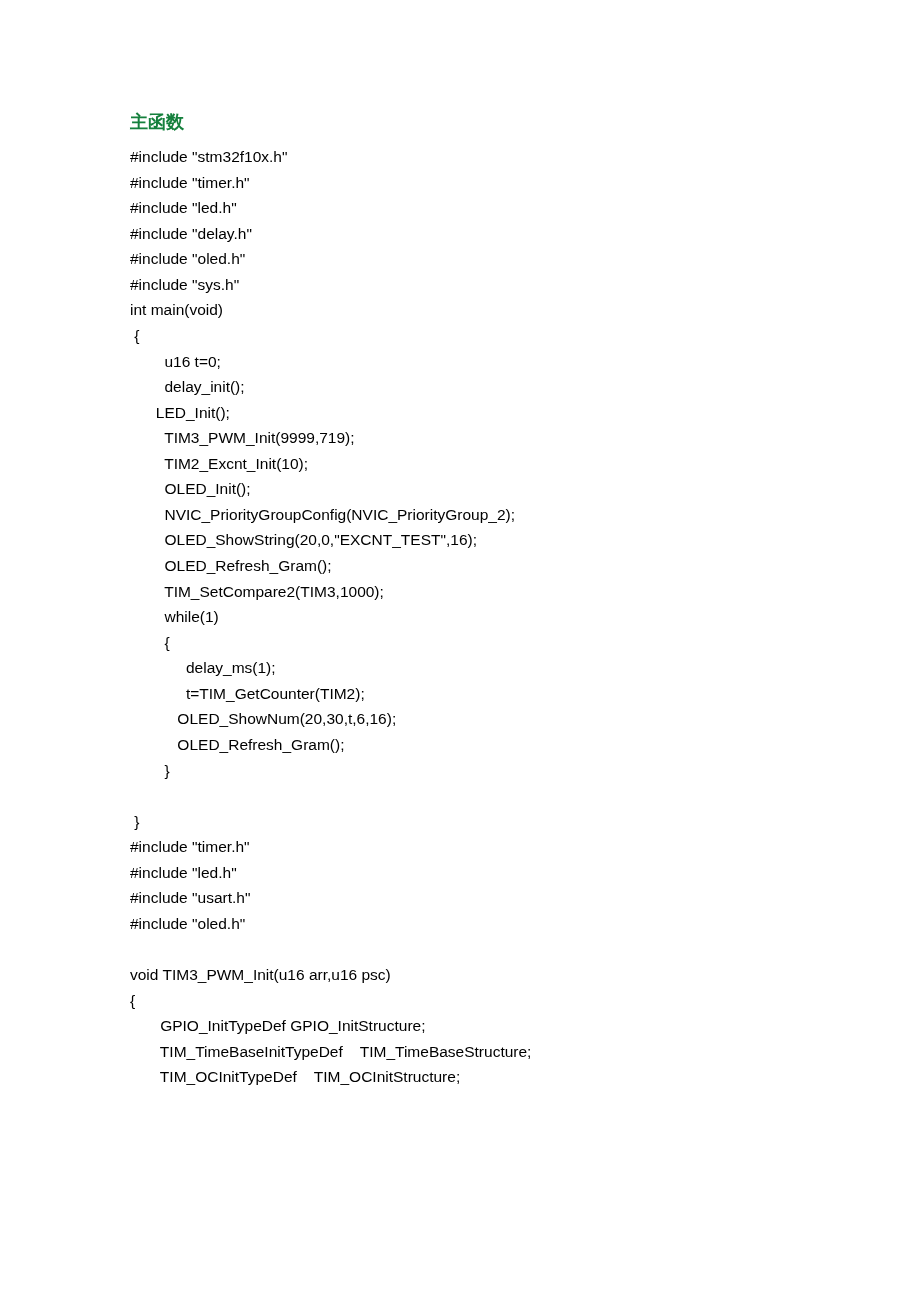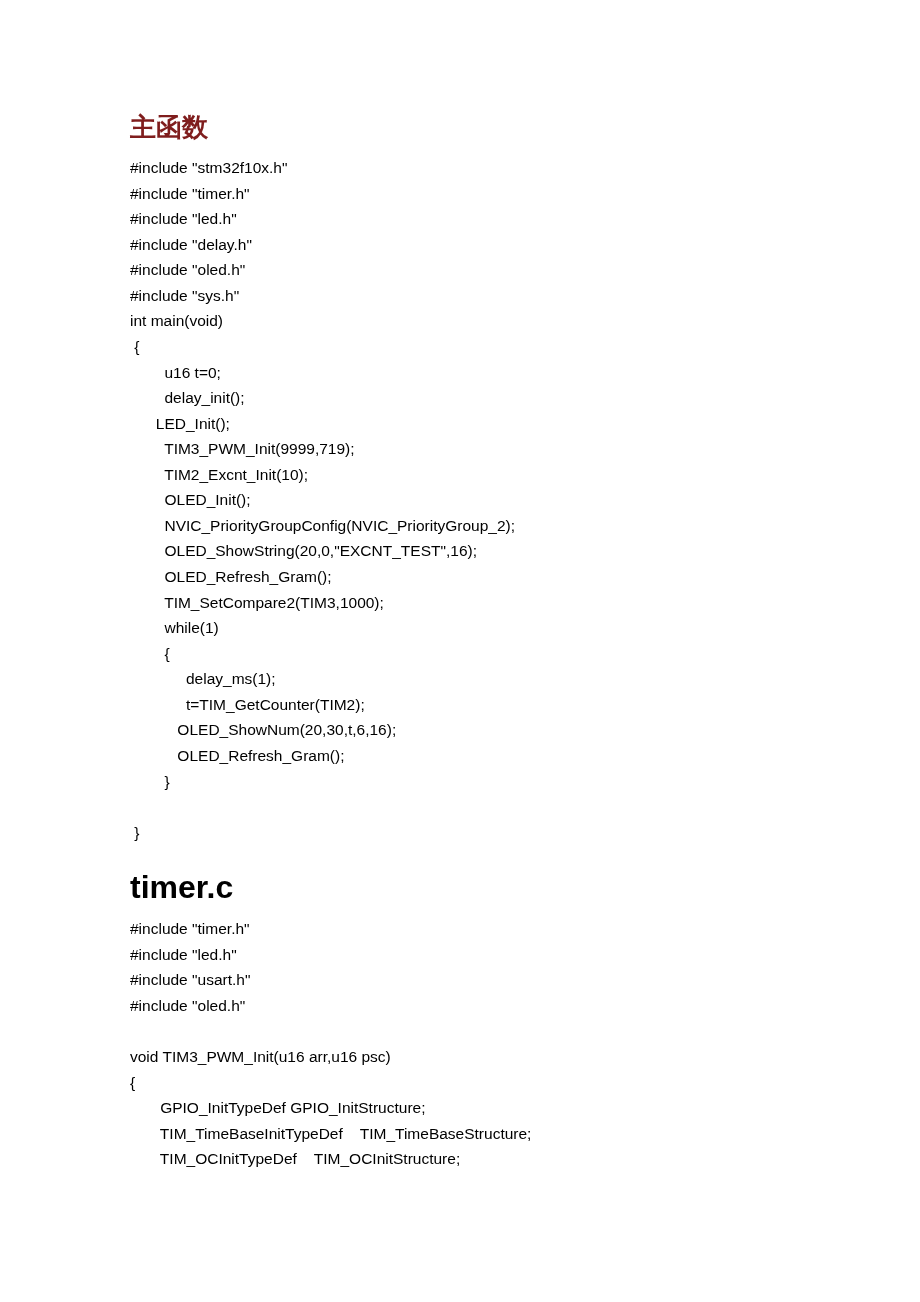--- a/index.html
+++ b/index.html
@@ -8,24 +8,24 @@
     background: #ffffff;
     font-family: Arial, "Microsoft YaHei", sans-serif;
     width: 920px;
   }
   .page {
     padding: 110px 130px 100px 130px;
     box-sizing: border-box;
     width: 920px;
   }
   h2.section-title {
-    font-size: 26px;
+    font-size: 18px;
     font-weight: bold;
     margin: 0 0 10px 0;
-    color: #7f1d1d;
+    color: #15803d;
   }
   h2.section-title-large {
     font-size: 32px;
     font-weight: bold;
     margin: 24px 0 10px 0;
     color: #000;
   }
   .code {
     font-family: Arial, sans-serif;
     font-size: 15.5px;
@@ -61,21 +61,20 @@
         while(1)
         {
              delay_ms(1);
              t=TIM_GetCounter(TIM2);
            OLED_ShowNum(20,30,t,6,16);
            OLED_Refresh_Gram();
         }
 
  }</div>
 
-  <h2 class="section-title-large">timer.c</h2>
   <div class="code">#include "timer.h"
 #include "led.h"
 #include "usart.h"
 #include "oled.h"
 
 void TIM3_PWM_Init(u16 arr,u16 psc)
 {
        GPIO_InitTypeDef GPIO_InitStructure;
        TIM_TimeBaseInitTypeDef    TIM_TimeBaseStructure;
        TIM_OCInitTypeDef    TIM_OCInitStructure;</div>

